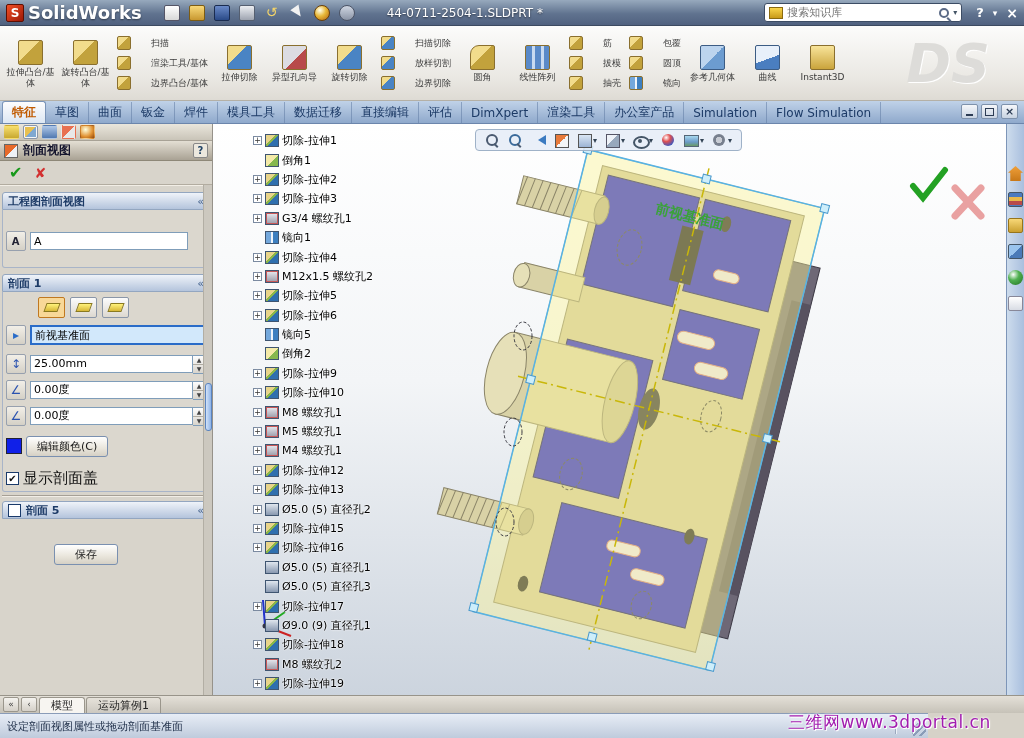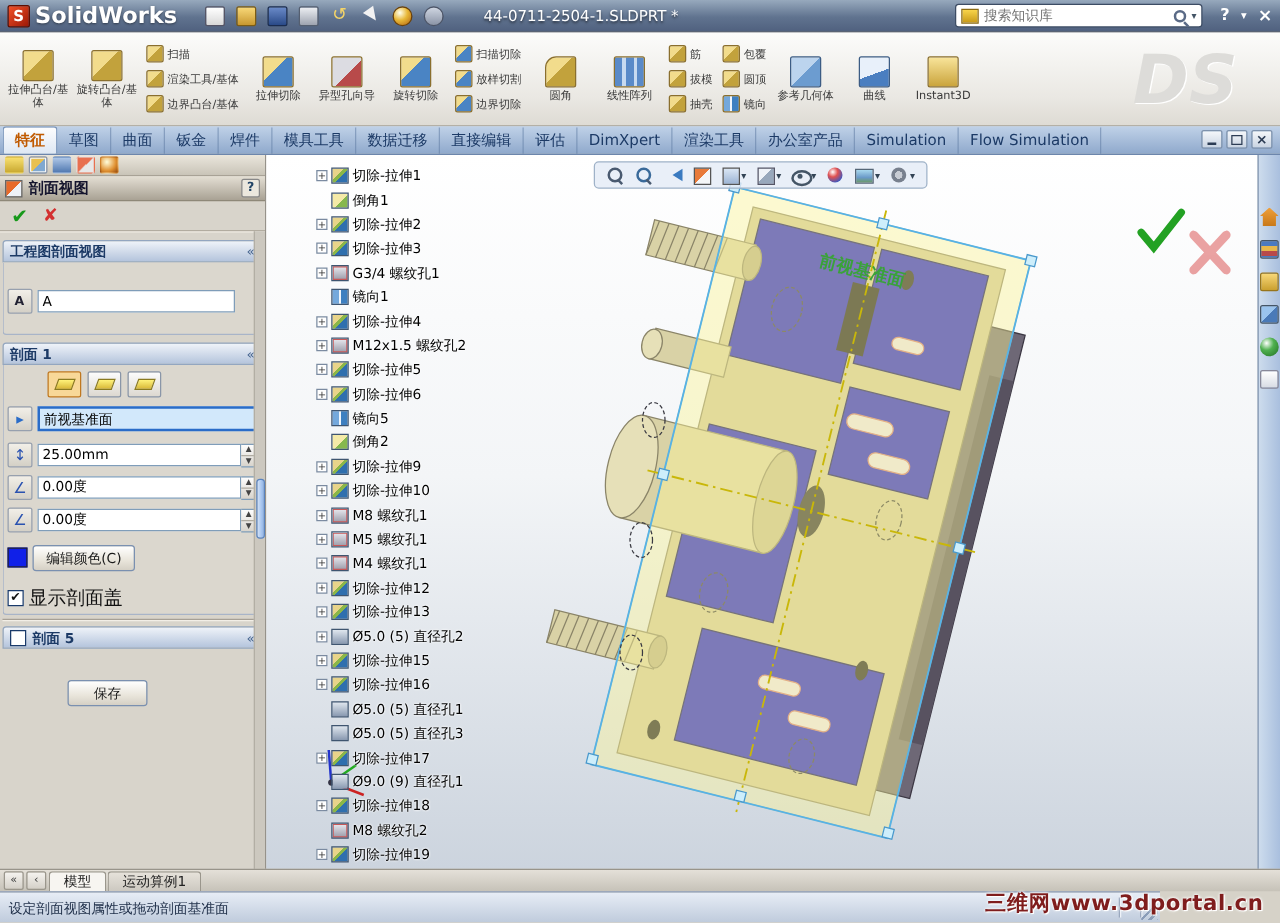--- a/index.html
+++ b/index.html
@@ -43,27 +43,27 @@
 .ti-extrude-cut,.ti-revolve-cut,.ti-sweep-cut,.ti-loft-cut,.ti-boundary-cut{background:linear-gradient(135deg,#f2dc8c 40%,#4a84c4 40%)}
 .ti-hole-wizard{background:linear-gradient(135deg,#dcdce2 55%,#b84a4a 55%)}
 .ti-fillet{border-radius:9px 2px 2px 2px}
 .ti-linear-pattern{background:repeating-linear-gradient(90deg,#5a8ac8 0 6px,#c8daf0 6px 9px)}
 .ti-mirror{background:linear-gradient(90deg,#74a8dc 42%,#eef4fb 42% 58%,#3d7fc0 58%)}
 .ti-reference-geometry{background:linear-gradient(135deg,#bcd4ee 50%,#6c9cd0 50%);border-color:#3c5c84}
 .ti-curves{background:linear-gradient(160deg,#e8f0fa 55%,#4a7ec0 55%);border-color:#3c5c84}
 .ti-instant3d{background:linear-gradient(#f8e49a,#caa43c)}
 .tlabel{font-size:9px;color:#3a3a3a;text-align:center;line-height:1.15;max-width:52px}
 .tstack{display:flex;flex-direction:column;justify-content:center;gap:4px;height:100%;padding:0 3px}
-.tbtn-small{display:flex;align-items:center;gap:3px;height:16px}
+.tbtn-small{display:flex;align-items:center;gap:20px;height:16px}
 .tlabel-s{font-size:9px;color:#3a3a3a;white-space:nowrap}
 .ds-logo{margin-left:auto;align-self:center;font-size:54px;font-weight:bold;font-style:italic;color:#dddcd9;padding-right:30px;text-shadow:1px 1px 0 #fff;user-select:none}
 
 
 .tabbar{position:absolute;left:0;top:101px;right:0;height:23px;background:linear-gradient(#c0d2e8,#8fa9cc);border-bottom:1px solid #6c86ac;display:flex;align-items:flex-end;padding:0 2px}
-.rtabs{display:flex;align-items:center;height:100%}
+.rtabs{display:flex;align-items:flex-end;height:100%}
 .rtab{padding:0 9px;font-size:12px;color:#1c3a66;border-right:1px solid rgba(96,124,164,.55);height:21px;display:flex;align-items:center;white-space:nowrap}
 .rtab.active{background:linear-gradient(#fdfdfe,#dde7f3);border:1px solid #7a94b8;border-bottom:none;border-radius:3px 3px 0 0;color:#c05a00;font-weight:bold;height:22px}
 .tab-win-controls{margin-left:auto;display:flex;gap:3px;align-items:center;padding-bottom:4px;padding-right:4px}
 .twc{width:17px;height:15px;background:linear-gradient(#f5f7fa,#c9d4e2);border:1px solid #7e92ac;display:flex;align-items:center;justify-content:center;font-size:9px;color:#2c3c54;border-radius:2px}
 .twc-min::before{content:"";width:7px;height:2px;background:#2c3c54;margin-top:6px}
 .twc-restore::before{content:"";width:7px;height:6px;border:1px solid #2c3c54}
 .twc-close{font-size:11px;font-weight:bold}
 
 
 .content{position:absolute;left:0;top:124px;width:1024px;height:571px}
@@ -159,21 +159,21 @@
 
 .bottom-bar{position:absolute;left:0;top:695px;width:1024px;height:18px;background:linear-gradient(#e4e0d8,#c6c2b8);border-top:1px solid #98948a;display:flex;align-items:flex-end;padding-left:3px;gap:2px}
 .bscroll{width:16px;height:15px;background:linear-gradient(#f5f3ef,#d4d0c8);border:1px solid #9a968c;font-size:9px;line-height:13px;text-align:center;color:#444;border-radius:2px;margin-bottom:1px}
 .btab{padding:0 11px;font-size:11px;color:#222;border:1px solid #9a968c;border-bottom:none;border-radius:3px 3px 0 0;background:linear-gradient(#e6e2da,#ccc8c0);height:16px;display:flex;align-items:center;white-space:nowrap}
 .btab.active{background:#f7f5f1}
 
 
 .statusbar{position:absolute;left:0;top:713px;width:928px;height:25px;background:linear-gradient(#e7edf6,#bfcbdc);border-top:1px solid #8a9cb8;display:flex;align-items:center;padding:0 7px;font-size:11px;color:#1c2c46}
 .sb-sep{width:1px;height:16px;background:#9aa8be;box-shadow:1px 0 0 #eef2f8;margin:0 8px}
 .grip{position:absolute;right:2px;bottom:2px;width:13px;height:13px;background:repeating-linear-gradient(135deg,transparent 0 3px,#8a9cb8 3px 5px)}
-.watermark{position:absolute;left:788px;top:711px;font-size:17px;font-weight:bold;color:#7f1d1d;text-shadow:0 0 2px #fff,0 0 3px #fff,1px 1px 0 #fff;letter-spacing:.5px;white-space:nowrap}
+.watermark{position:absolute;left:788px;top:711px;font-size:17px;font-weight:normal;color:#a21caf;text-shadow:0 0 2px #fff,0 0 3px #fff,1px 1px 0 #fff;letter-spacing:.5px;white-space:nowrap}
 </style>
 </head>
 <body>
 
 <div class="app">
 
   <div class="titlebar">
     <div class="tb-logo">
       <span class="tb-logo-mark">S</span>
       <span class="tb-logo-text">SolidWorks</span>

